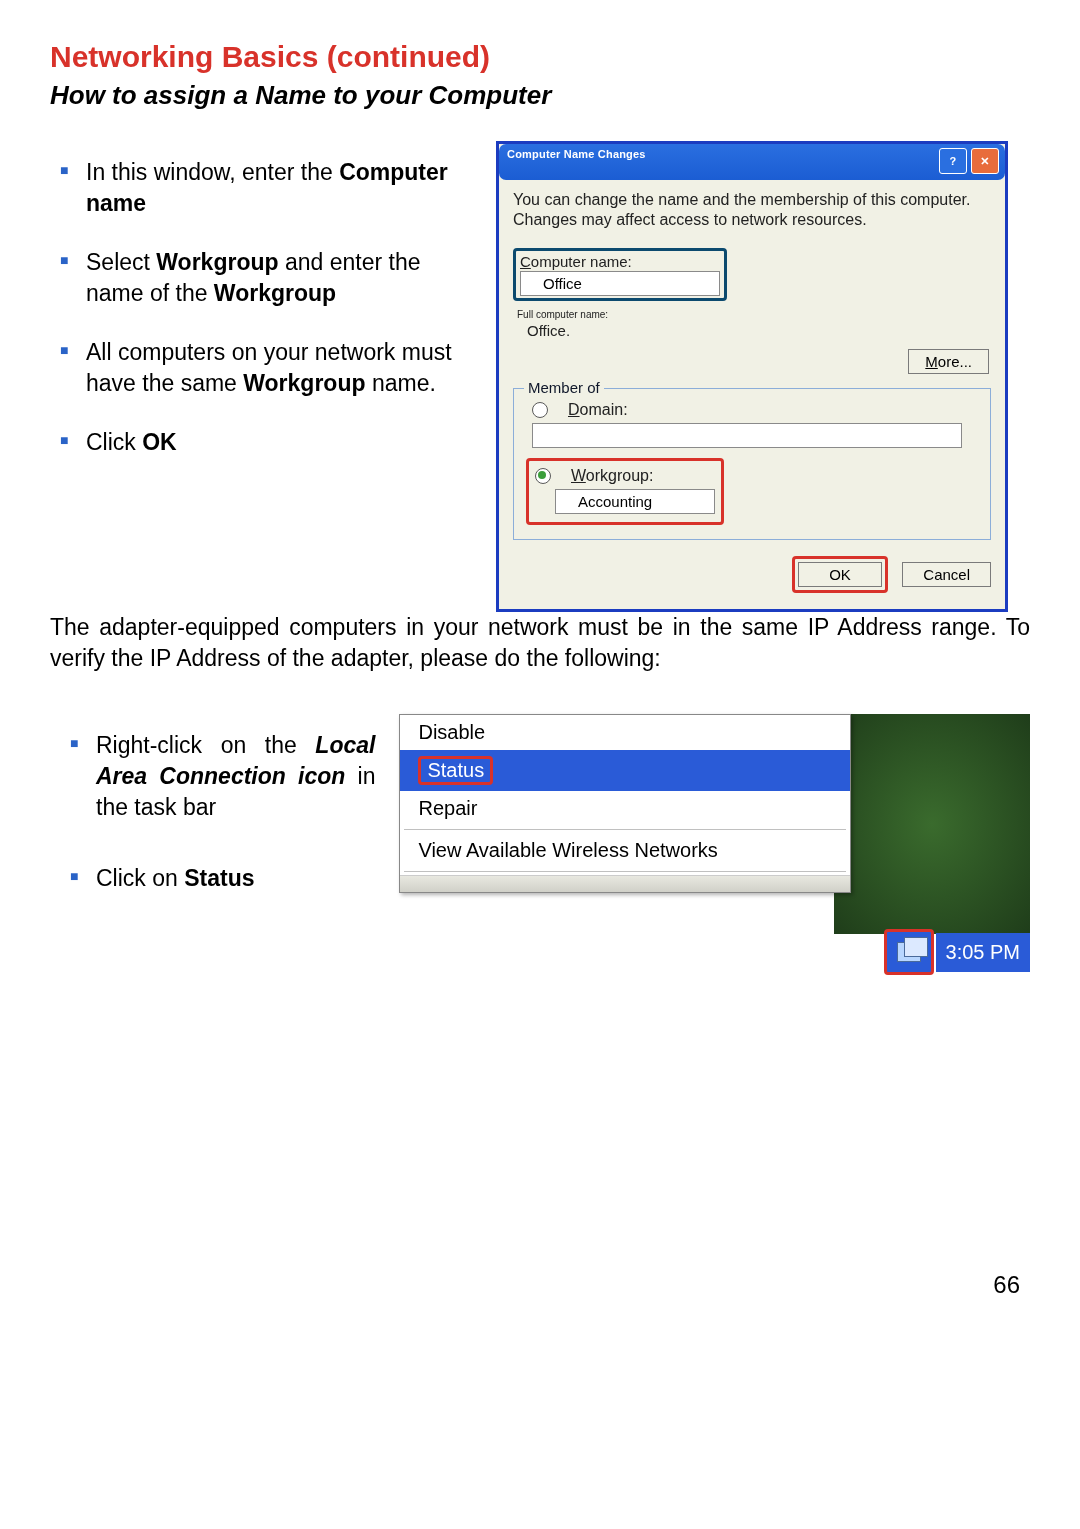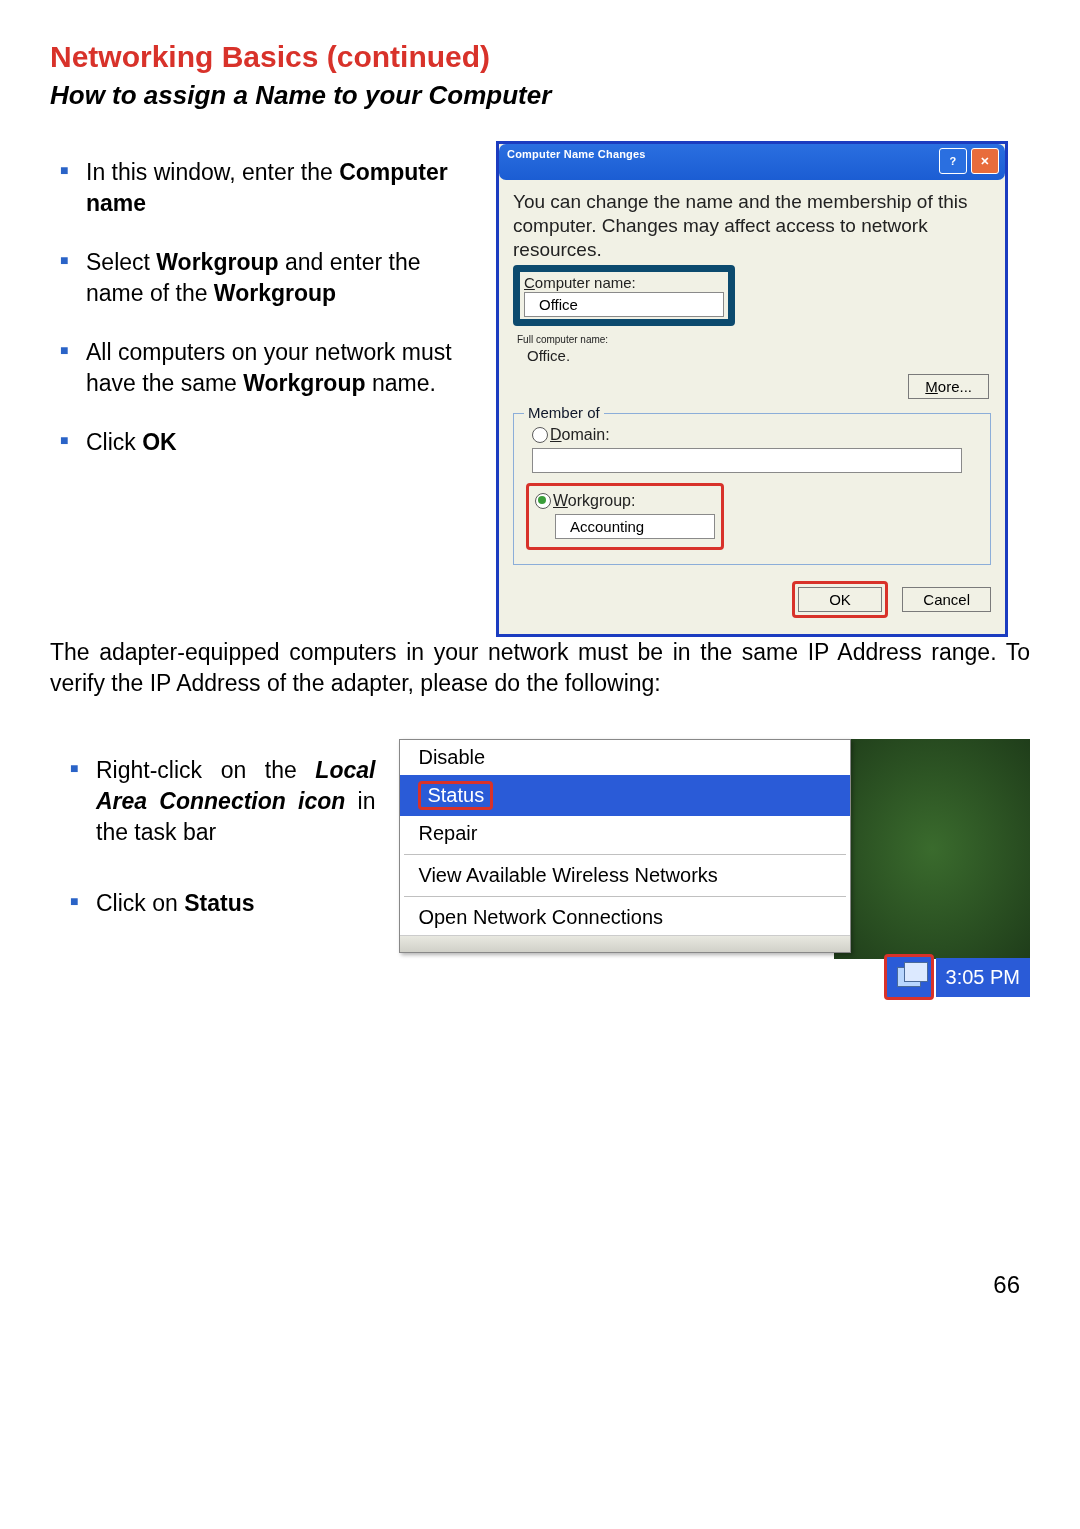--- a/index.html
+++ b/index.html
@@ -79,33 +79,33 @@
   .tbtn {
     width: 26px; height: 24px;
     border: 1px solid #fff;
     border-radius: 3px;
     display: flex; align-items: center; justify-content: center;
     font-weight: bold;
   }
   .tbtn.help { background: #2a6fe0; color: #fff; }
   .tbtn.close { background: #e86c3b; color: #fff; }
   .dialog-body { padding: 10px 14px 14px; color: #222; }
-  .desc { font-size: 19px; line-height: 1.25; margin-bottom: 4px; }
+  .desc { font-size: 16px; line-height: 1.25; margin-bottom: 18px; }
   .field-label { font-size: 15px; display: inline-block; }
   .underline-letter { text-decoration: underline; }
   .red-box {
-    border: 7px solid #0c4a6e;
+    border: 3px solid #0c4a6e;
     border-radius: 4px;
     padding: 2px 4px;
     display: inline-block;
   }
   .text-input {
     background: #fff;
     border: 1px solid #8a8a8a;
-    padding: 3px 14px;
+    padding: 3px 22px;
     width: 100%;
     box-sizing: border-box;
     font-family: Tahoma, Arial, sans-serif;
     font-size: 15px;
   }
   .short-input { width: 200px; }
   .wide-input { width: 430px; margin-top: 4px; }
   .full-name { margin: 8px 4px 2px; font-size: 10px; }
   .full-name-val { margin-left: 14px; font-size: 15px; margin-bottom: 10px; }
   .more-row { text-align: right; margin: 6px 2px 14px; }
@@ -124,21 +124,21 @@
   }
   .legend {
     position: absolute;
     top: -10px;
     left: 10px;
     background: #f1f1e5;
     padding: 0 4px;
     color: #0f172a;
     font-size: 15px;
   }
-  .radio-row { display: flex; align-items: center; gap: 2px; }
+  .radio-row { display: flex; align-items: center; gap: 20px; }
   .radio {
     width: 14px; height: 14px; border-radius: 50%;
     border: 1px solid #5a5a5a; display: inline-block; position: relative;
     background: #fff;
   }
   .radio.checked::after {
     content: ""; position: absolute; width: 8px; height: 8px;
     background: #3b9e3b; border-radius: 50%; left: 2px; top: 2px;
   }
   .dialog-buttons { text-align: right; padding: 4px 0 2px; }
@@ -378,21 +378,20 @@
       <div class="desktop-bg"></div>
       <div class="context-menu">
         <div class="menu-item">Disable</div>
         <div class="menu-item sel">
           <span class="status-highlight">Status</span>
         </div>
         <div class="menu-item">Repair</div>
         <div class="menu-sep"></div>
         <div class="menu-item">View Available Wireless Networks</div>
         <div class="menu-sep"></div>
-        <div class="menu-item">Open Network Connections</div>
         <div class="menu-footer"></div>
       </div>
       <div class="taskbar">
         <div class="tray-icon-box">
           <div class="net-icon"></div>
         </div>
         <div class="clock">3:05 PM</div>
       </div>
     </div>
   </div>

